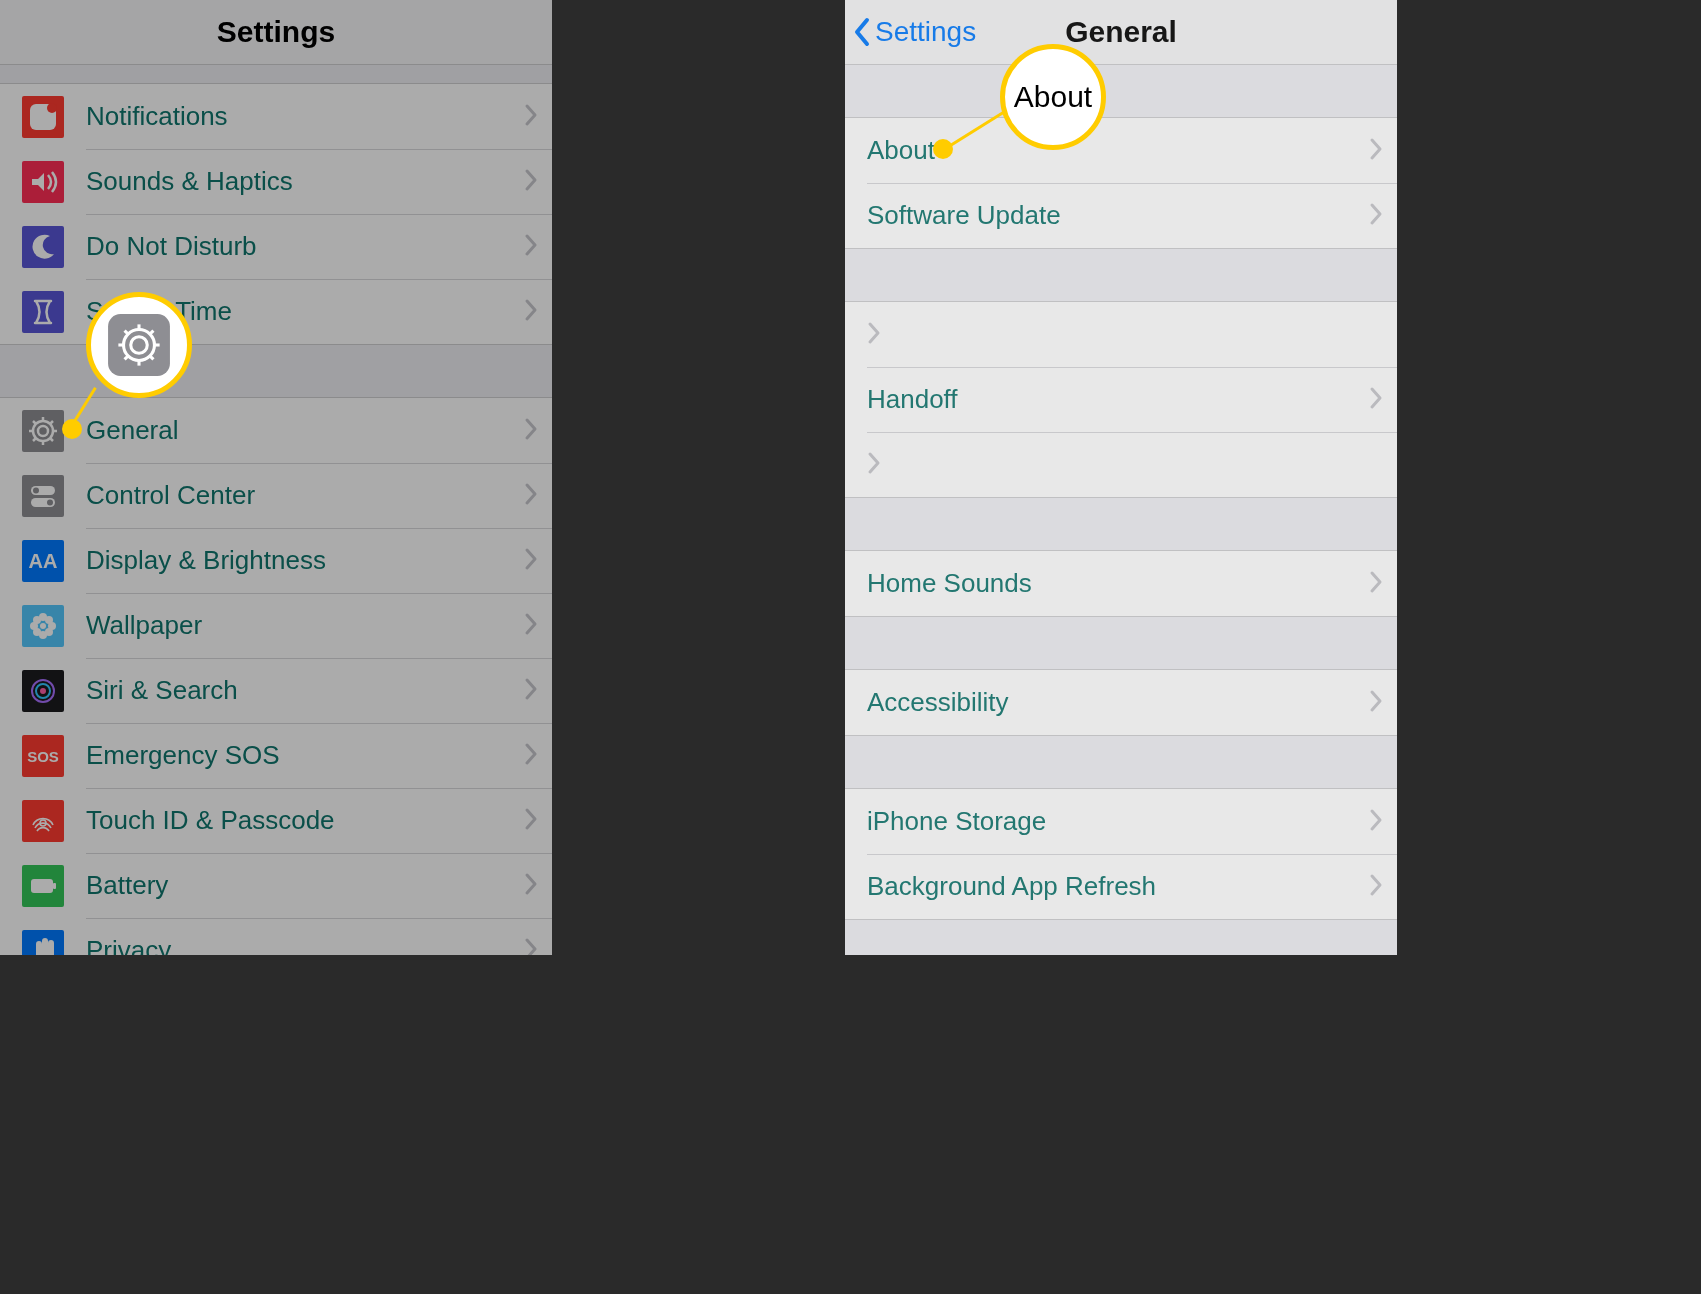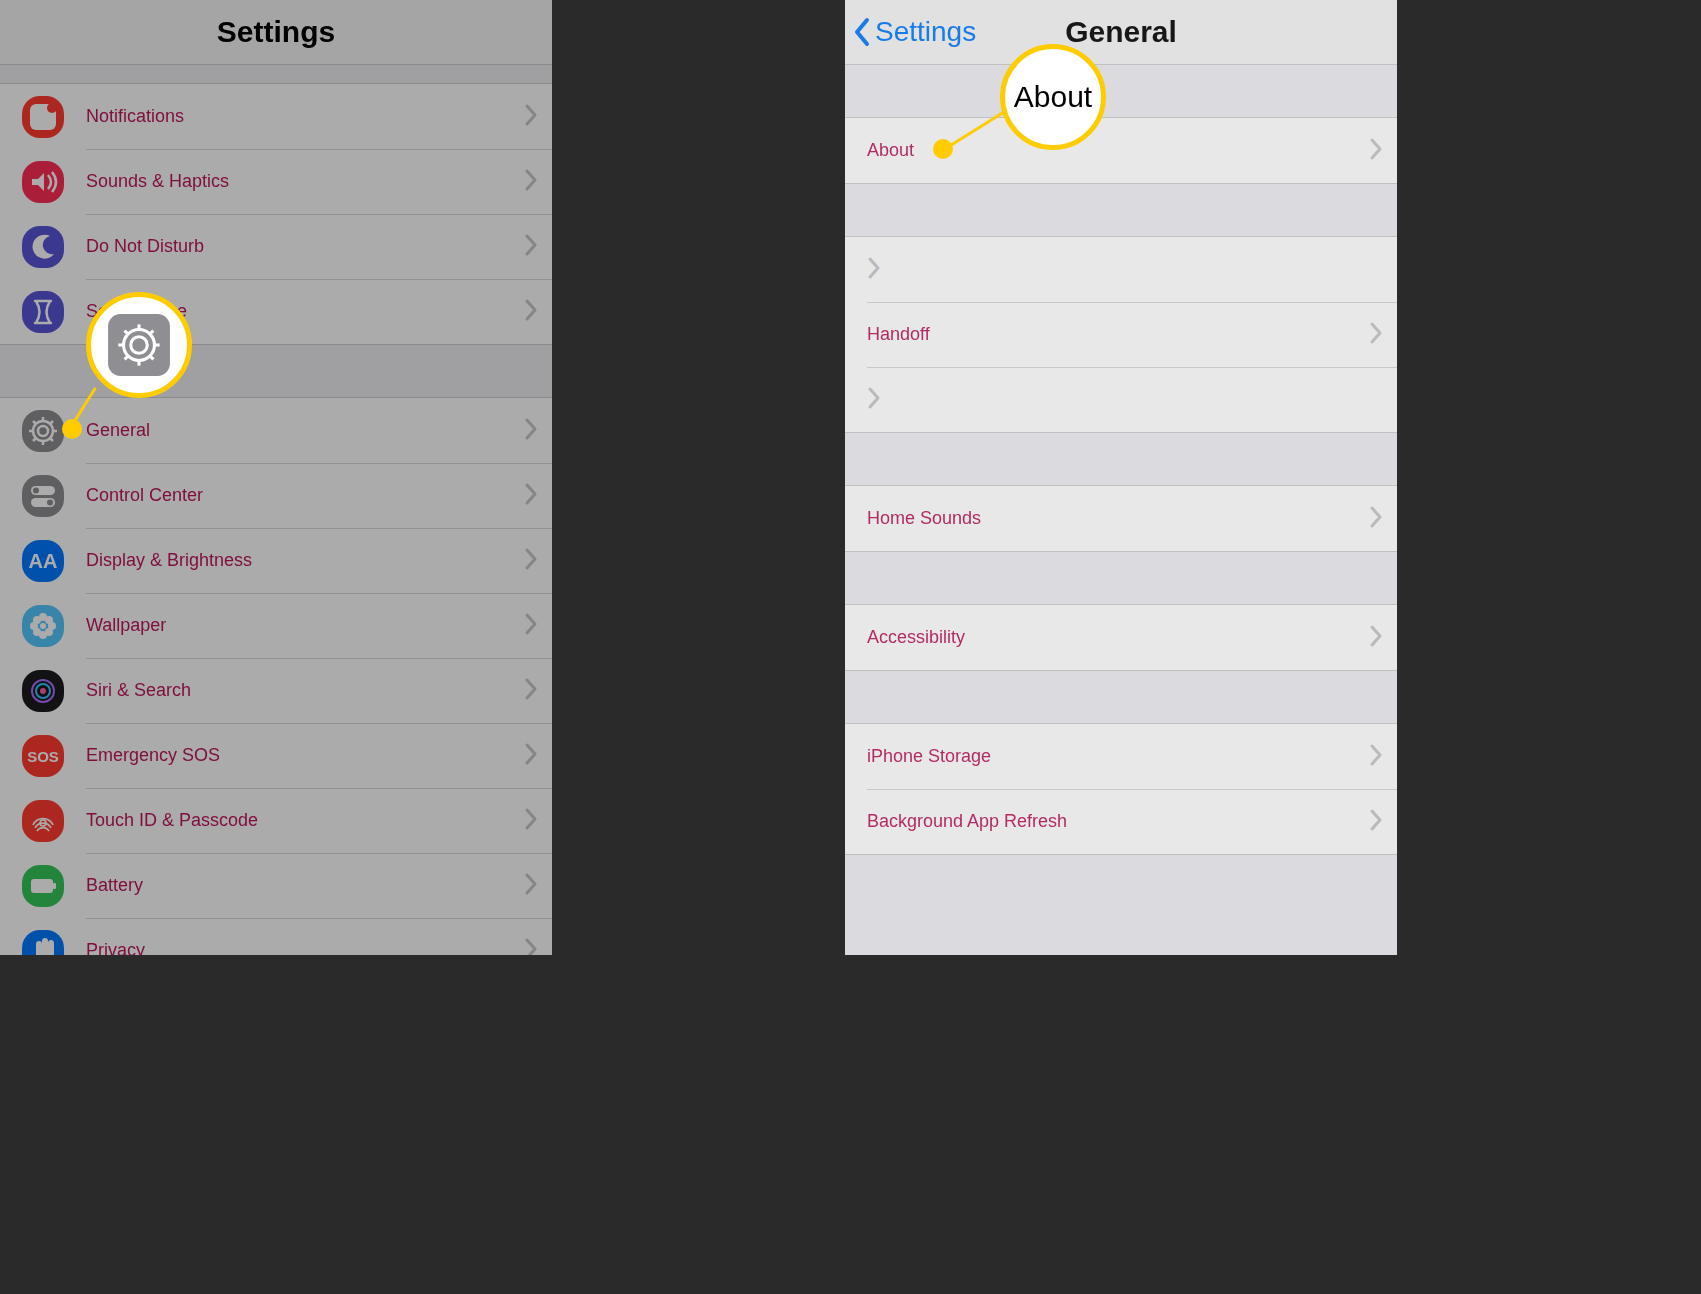--- a/index.html
+++ b/index.html
@@ -49,25 +49,25 @@
     height: 65px;
     padding-left: 22px;
     position: relative;
   }
   .row:not(:first-child)::before {
     content:""; position:absolute; top:0; left:86px; right:0; height:1px;
     background:#d8d8dc;
   }
   .right .row:not(:first-child)::before { left:22px; }
   .row .icon {
-    width:42px; height:42px; border-radius:18px; margin-right:22px;
+    width:42px; height:42px; border-radius:2px; margin-right:22px;
     display:flex; align-items:center; justify-content:center;
     color:#ffffff; font-size:20px; flex:0 0 42px;
   }
-  .row .label { font-size:18px; color:#be185d; flex:1; }
+  .row .label { font-size:26px; color:#0f766e; flex:1; }
   .row .chev  { margin-right:14px; }
   .row .chev svg { stroke:#c7c7cc; }
 
   
   .dim-overlay {
     position:absolute; inset:0; background:#000; opacity:0.30;
     pointer-events:none;
   }
   .left .dim-overlay { opacity:0.33; }
   .right .dim-overlay { opacity:0.18; background:#808080; }
@@ -335,20 +335,26 @@
   </div>
   <div class="scroller" id="right-scroll">
       <div class="spacer-sm"></div>
       <div class="group">
         <div class="row">
           <span class="label">About</span>
           <span class="chev"><svg width="14" height="24" viewBox="0 0 14 24" fill="none" stroke-width="3" stroke-linecap="round" stroke-linejoin="round">
               <polyline points="3,3 11,12 3,21"></polyline>
             </svg></span>
         </div>
+        <div class="row">
+          <span class="label">Software Update</span>
+          <span class="chev"><svg width="14" height="24" viewBox="0 0 14 24" fill="none" stroke-width="3" stroke-linecap="round" stroke-linejoin="round">
+              <polyline points="3,3 11,12 3,21"></polyline>
+            </svg></span>
+        </div>
       </div>
       <div class="spacer-sm"></div>
       <div class="group">
         <div class="row">
           <span class="chev"><svg width="14" height="24" viewBox="0 0 14 24" fill="none" stroke-width="3" stroke-linecap="round" stroke-linejoin="round">
               <polyline points="3,3 11,12 3,21"></polyline>
             </svg></span>
         </div>
         <div class="row">
           <span class="label">Handoff</span>

